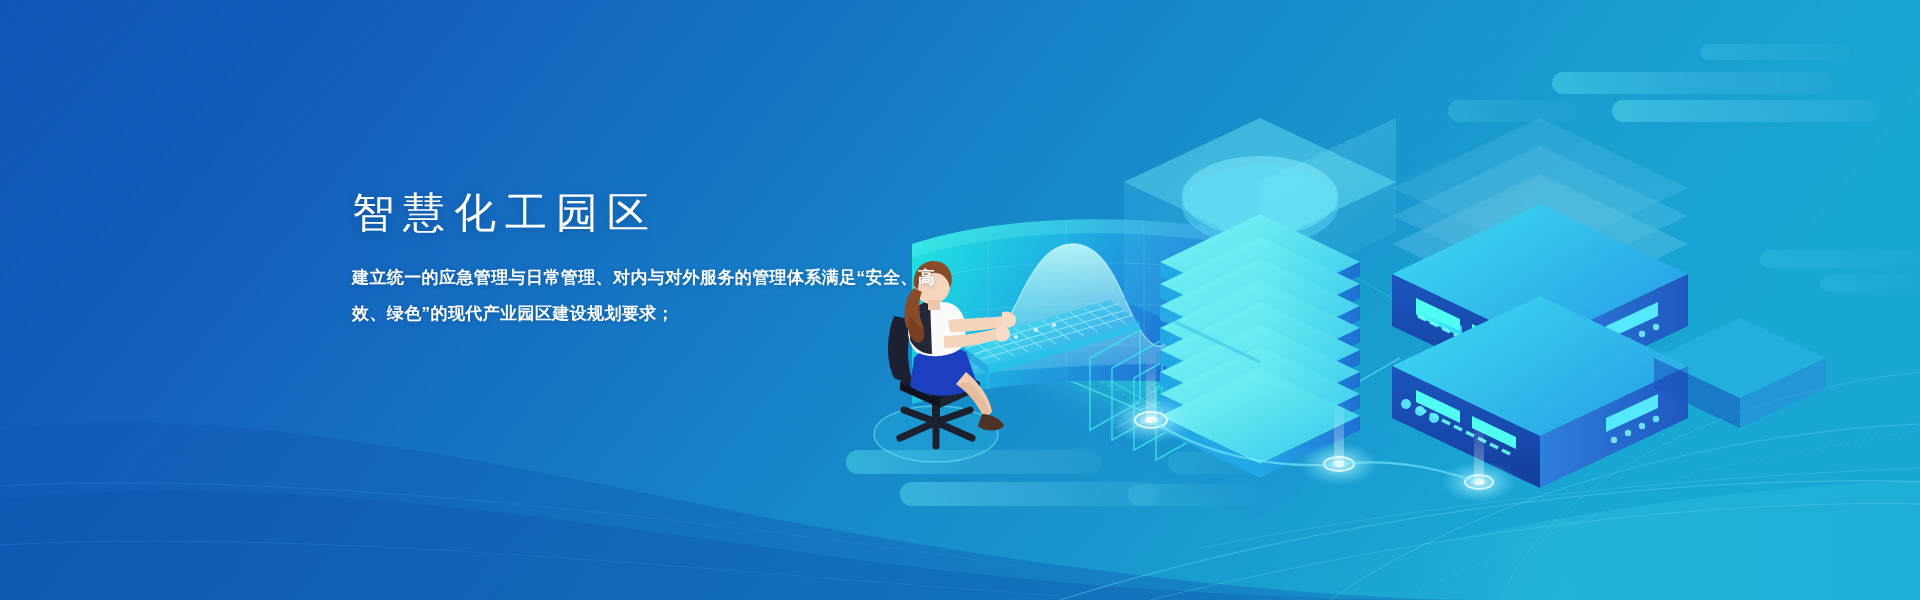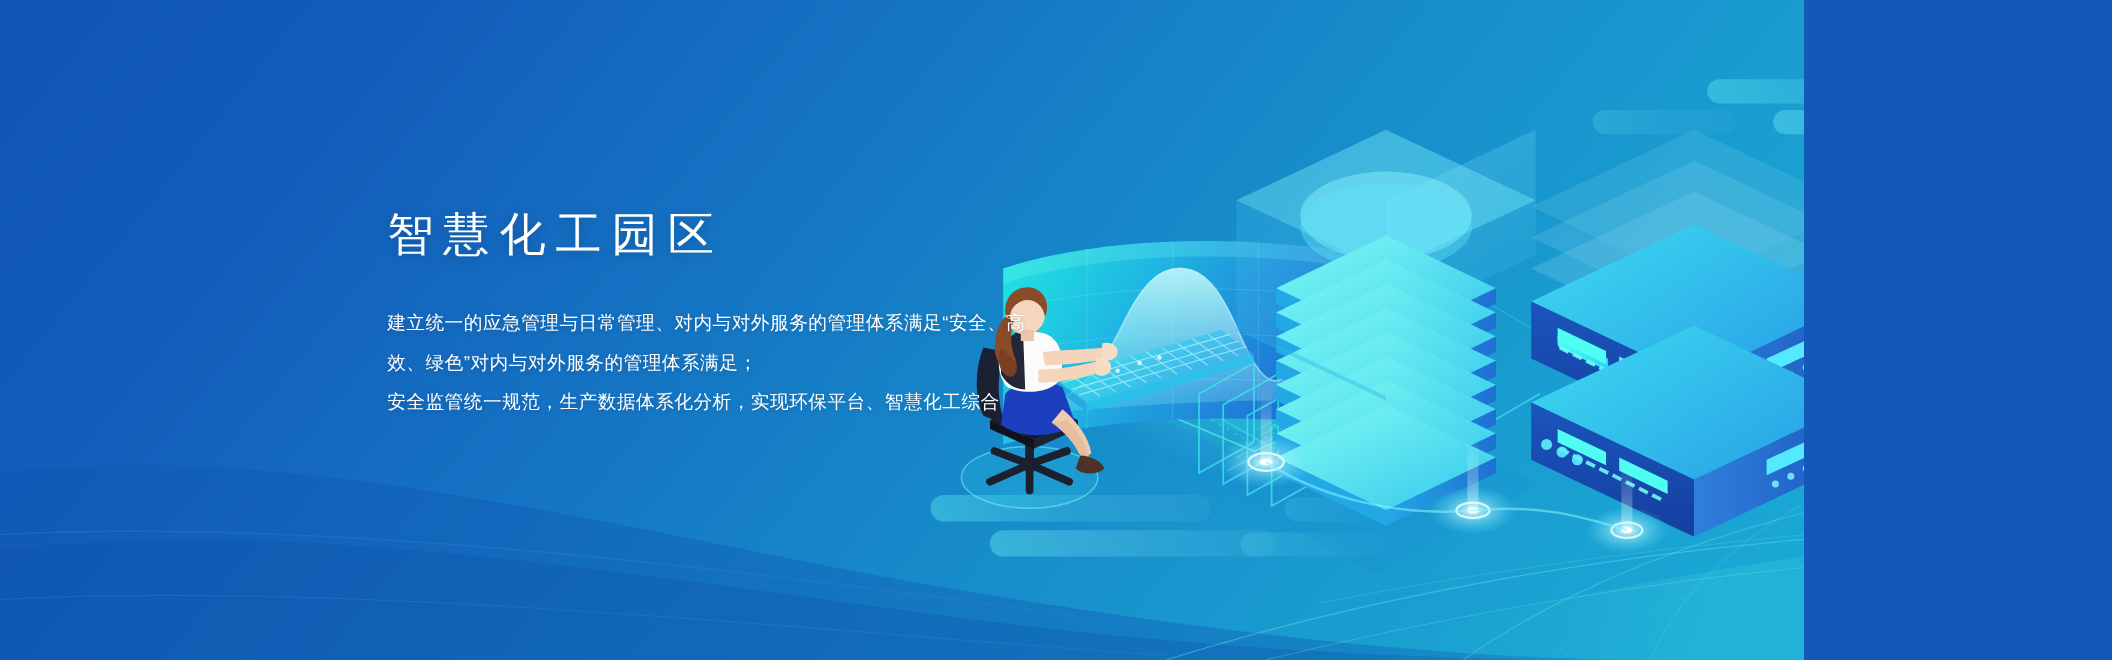--- a/index.html
+++ b/index.html
@@ -4,21 +4,21 @@
 <style>
   * { margin:0; padding:0; box-sizing:border-box; }
   html, body { width:1920px; height:600px; overflow:hidden; }
   body {
     font-family: "Liberation Sans", "DejaVu Sans", sans-serif;
     background:#1259b8;
   }
 
   #banner {
     position:relative;
-    width:1640px;
+    width:1920px;
     height:600px;
     overflow:hidden;
     background: linear-gradient(100deg,
        #0f55b5 0%,
        #1259b8 14%,
        #1569bf 30%,
        #1781c8 50%,
        #1896cd 70%,
        #19a5d2 86%,
        #18a8d4 100%);
@@ -38,26 +38,26 @@
   .hero-title {
     font-size:42px;
     line-height:50px;
     font-weight:400;
     color:#ffffff;
     letter-spacing:9px;
     white-space:nowrap;
     text-shadow:0 2px 10px rgba(0,28,70,.28);
   }
   .hero-desc {
-    margin-top:38px;
+    margin-top:22px;
     font-size:17px;
     line-height:36px;
     color:#ffffff;
     letter-spacing:.4px;
-    font-weight:400;
+    font-weight:700;
     text-shadow:0 1px 5px rgba(0,30,72,.25);
   }
   .hero-desc p { white-space:nowrap; }
 
   
   #illustration {
     position:absolute;
     left:840px;
     top:0;
     width:1080px;
@@ -138,22 +138,21 @@
     <g opacity=".35">
       <rect x="1760" y="250" width="160" height="18" rx="9" fill="url(#gCloud2)"></rect>
       <rect x="1820" y="274" width="100" height="18" rx="9" fill="url(#gCloud)"></rect>
     </g>
   </svg>
 
   <div class="text-block">
     <h1 class="hero-title">智慧化工园区</h1>
     <div class="hero-desc">
       <p>建立统一的应急管理与日常管理、对内与对外服务的管理体系满足“安全、高</p>
-      <p>效、绿色”对内与对外服务的管理体系满足；</p>
-      <p>安全监管统一规范，生产数据体系化分析，实现环保平台、智慧化工综合</p>
+      <p>效、绿色”的现代产业园区建设规划要求；</p>
     </div>
   </div>
 
   <svg id="illustration" width="1080" height="600" viewBox="0 0 1080 600">
     <defs>
       <linearGradient id="screenG" x1="0" y1="0" x2="1" y2="0.3">
         <stop offset="0" stop-color="#1fe8e0"></stop>
         <stop offset="0.35" stop-color="#1fb7e3"></stop>
         <stop offset="0.72" stop-color="#1f7fd8"></stop>
         <stop offset="1" stop-color="#1f5ec9"></stop>

